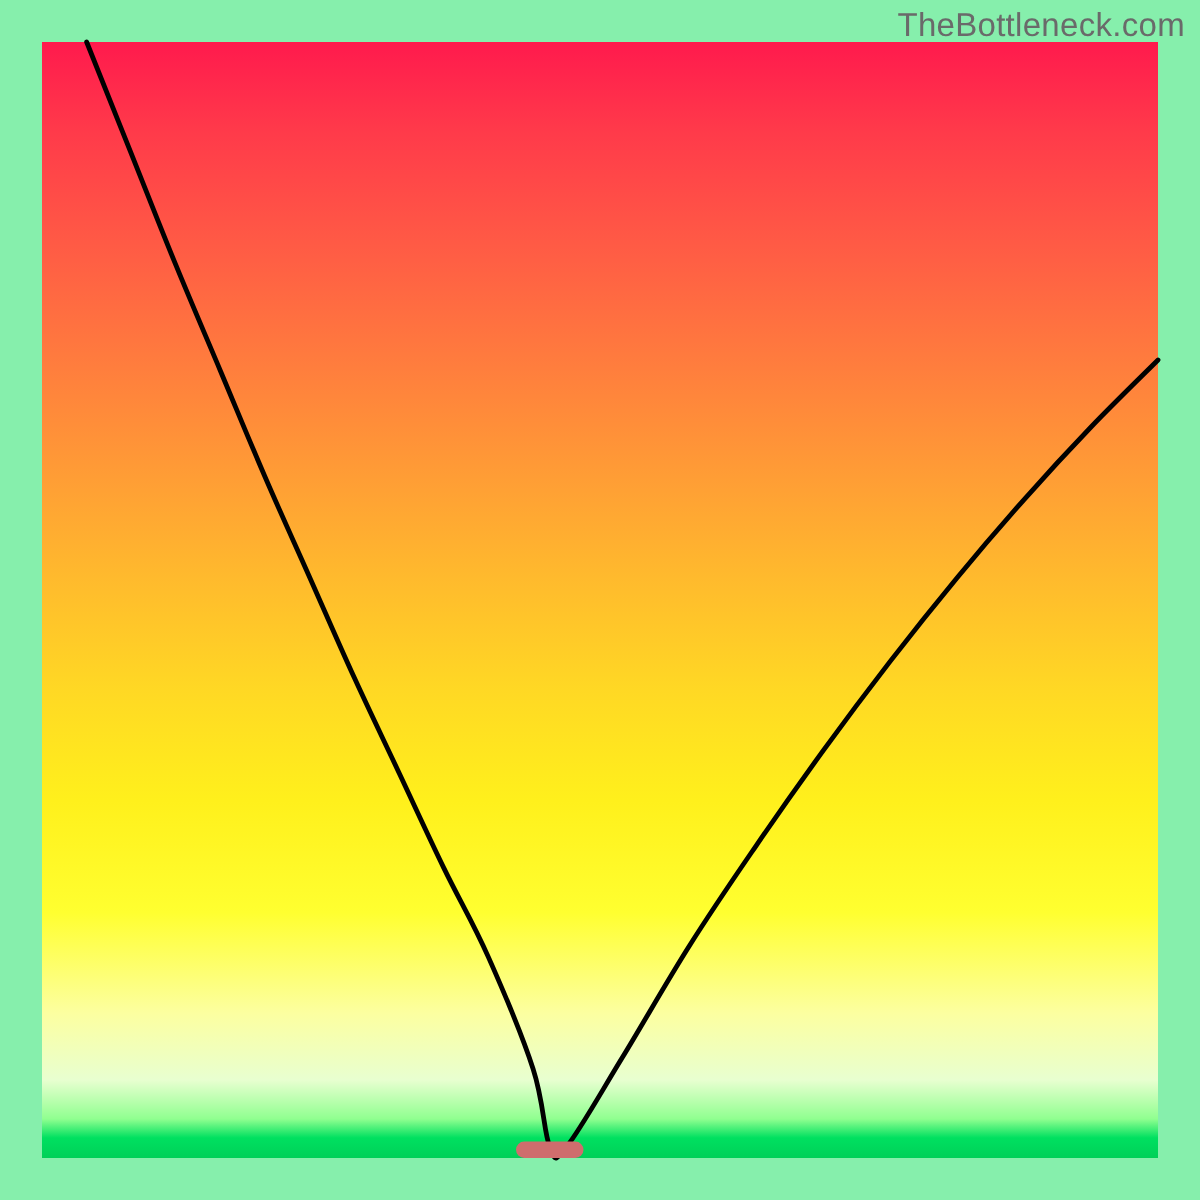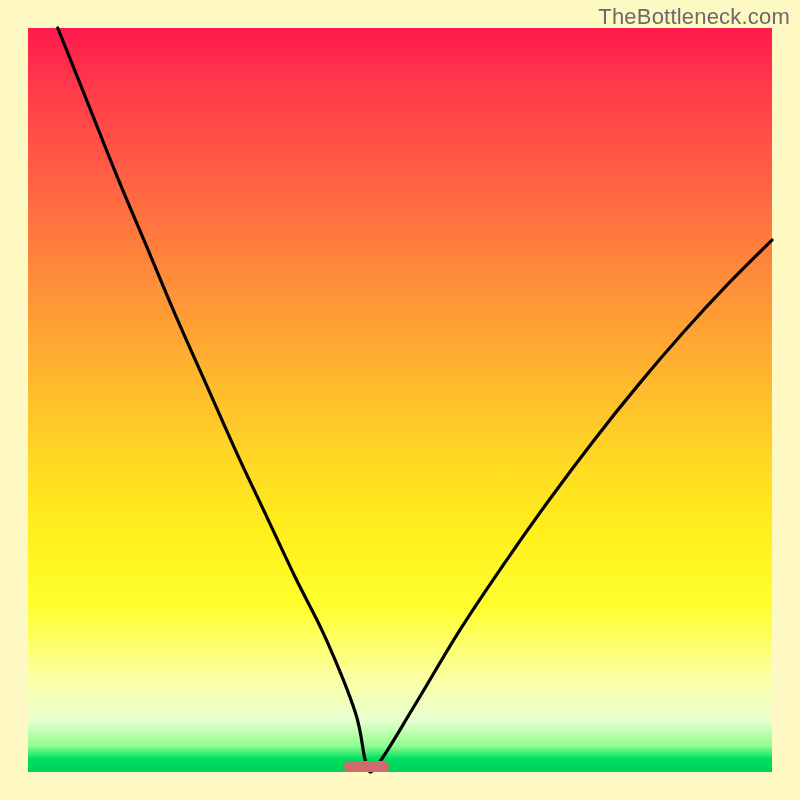--- a/index.html
+++ b/index.html
@@ -10,21 +10,21 @@
     background: #000;
     overflow: hidden;
     font-family: Arial, Helvetica, sans-serif;
   }
   .frame {
     position: absolute;
     left: 0;
     top: 0;
     width: 800px;
     height: 800px;
-    background: #fef9c3;
+    background: #86efac;
   }
   .plot {
     position: absolute;
     left: 28px;
     top: 28px;
     width: 744px;
     height: 744px;
     background: linear-gradient(
       to bottom,
       #ff1a4d 0%,

